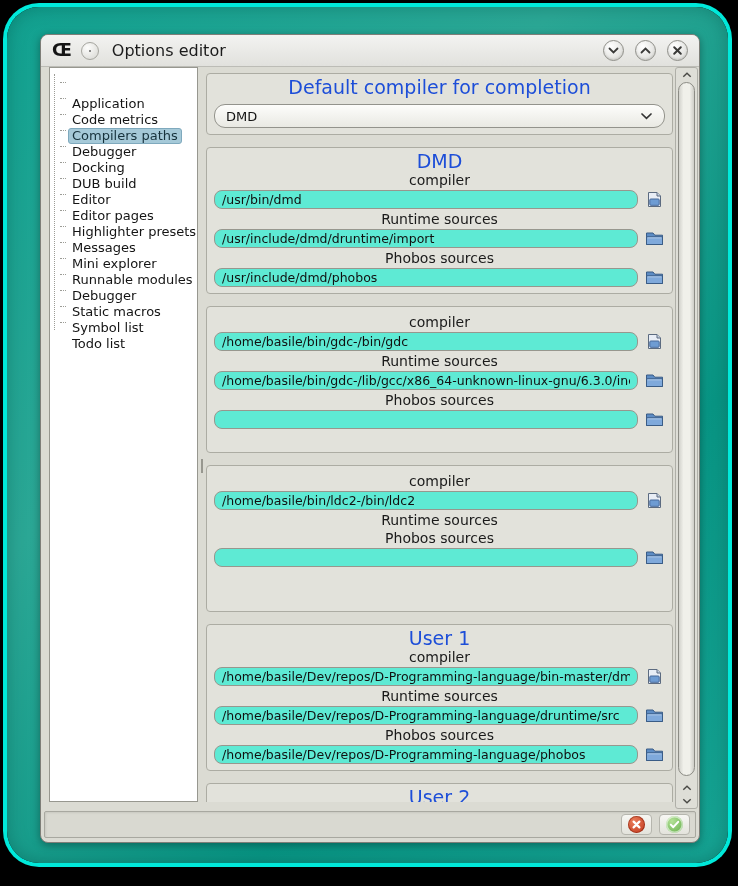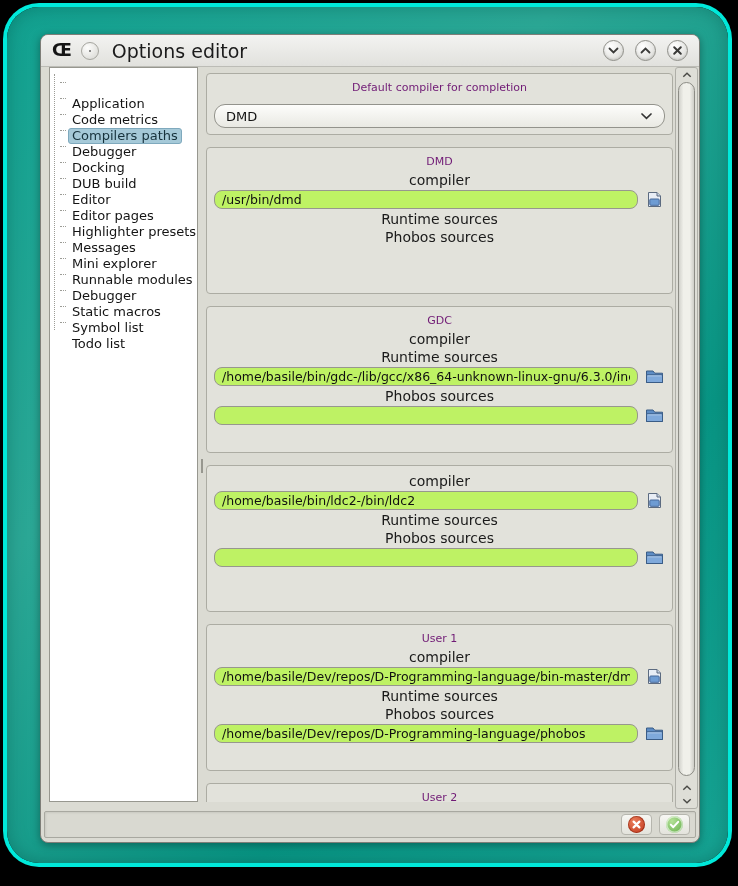--- a/index.html
+++ b/index.html
@@ -28,21 +28,21 @@
     border-bottom:1px solid #bcbcb6;
     display:flex;align-items:center;padding:0 11px;box-sizing:border-box;
   }
   .logo{font-weight:bold;font-size:17px;color:#141414;margin-right:9px;line-height:1;}
   .menu-btn{
     width:18px;height:18px;border-radius:50%;flex:none;
     background:radial-gradient(circle at 35% 30%,#fdfdfc,#d6d6d1);
     border:1px solid #a6a6a0;margin-right:13px;position:relative;padding:0;
   }
   .menu-btn::after{content:"";position:absolute;left:7px;top:7px;width:2px;height:2px;border-radius:50%;background:#666;}
-  .title{font-size:19px;color:#1b1b1b;}
+  .title{font-size:16px;color:#1b1b1b;}
   .tb-buttons{margin-left:auto;display:flex;gap:11px;}
   .circle-btn{
     width:21px;height:21px;border-radius:50%;box-sizing:border-box;padding:0;
     background:radial-gradient(circle at 35% 30%,#ffffff,#d7d7d2);
     border:1px solid #8f8f89;
     display:flex;align-items:center;justify-content:center;
     box-shadow:inset 0 -1px 2px rgba(0,0,0,.12);
   }
   
   .sidebar{
@@ -59,26 +59,26 @@
   .splitter{position:absolute;left:157px;top:32px;width:8px;height:735px;cursor:col-resize;}
   .splitter::after{content:"";position:absolute;left:3px;top:392px;width:2px;height:14px;background:#97978f;}
   
   .viewport{position:absolute;left:165px;top:32px;width:467px;height:735px;overflow:hidden;box-sizing:border-box;}
   .viewport-inner{padding-top:6px;}
   .group{
     box-sizing:border-box;height:147px;margin-bottom:12px;overflow:hidden;
     background:#E2E2DB;border:1px solid #ACACA3;border-radius:4px;padding:5px 7px;
   }
   .group.default{height:62px;}
-  .group-title{text-align:center;font-size:11px;color:#701a75;line-height:17px;height:17px;}
+  .group-title{text-align:center;font-size:19px;color:#1d4ed8;line-height:17px;height:17px;}
   .field-label{text-align:center;font-size:14px;color:#1a1a1a;line-height:15px;margin:3px 0 2px 0;}
   .input-row{display:flex;align-items:center;gap:6px;height:19px;}
   .path-input{
     flex:1;height:19px;box-sizing:border-box;border:1px solid #97978e;border-radius:8px;
-    background:#bef264;font-family:inherit;font-size:12.5px;color:#111;padding:0 7px;outline:none;
+    background:#5eead4;font-family:inherit;font-size:12.5px;color:#111;padding:0 7px;outline:none;
   }
   .icon-btn{flex:none;width:21px;height:19px;border:0;background:transparent;padding:0;display:flex;align-items:center;justify-content:center;}
   .combo{
     height:24px;box-sizing:border-box;margin-top:8px;
     border:1px solid #93938c;border-radius:11px;
     background:linear-gradient(#fdfdfb,#e9e9e3);
     display:flex;align-items:center;padding:0 11px;font-size:13px;color:#111;cursor:default;
   }
   .combo .chev{margin-left:auto;display:flex;}
   
@@ -225,100 +225,147 @@
             <span style="display:flex">
               <svg width="19" height="19" viewBox="0 0 19 19">
                   <path d="M3.5 2.5 H12 L15.5 6 V16.5 H3.5 Z" fill="#E8EDF5" stroke="#5C6B80"></path>
                   <path d="M12 2.5 V6 H15.5" fill="#C7D3E4" stroke="#5C6B80"></path>
                   <rect x="4.8" y="9" width="9.4" height="6.3" rx="1" fill="#6E9CD3" stroke="#46699A"></rect>
                 </svg>
             </span>
           </button>
         </div>
         <div class="field-label">Runtime sources</div>
+        <div class="input-row">
+          <input class="path-input" value="/usr/include/dmd/druntime/import" style="">
+          <button class="icon-btn">
+            <span style="display:flex">
+              <svg width="19" height="17" viewBox="0 0 19 17">
+                  <path d="M1.5 3 H8 L9.8 5.2 H17.5 V14.5 H1.5 Z" fill="#5D8CC4" stroke="#3A5C86"></path>
+                  <path d="M1.5 6.8 H17.5 V14.5 H1.5 Z" fill="#7FA9DB" stroke="#3A5C86"></path>
+                  <path d="M2.5 7.9 H16.5" stroke="#AEC9E9" fill="none"></path>
+                </svg>
+            </span>
+          </button>
+        </div>
         <div class="field-label">Phobos sources</div>
-      </section>
-
-      <section class="group">
-        <div class="group-title">GDC</div>
-        <div class="field-label">compiler</div>
-        <div class="field-label">Runtime sources</div>
-        <div class="input-row">
-          <input class="path-input" value="/home/basile/bin/gdc-/lib/gcc/x86_64-unknown-linux-gnu/6.3.0/includ" style="">
-          <button class="icon-btn">
-            <span style="display:flex">
-              <svg width="19" height="17" viewBox="0 0 19 17">
-                  <path d="M1.5 3 H8 L9.8 5.2 H17.5 V14.5 H1.5 Z" fill="#5D8CC4" stroke="#3A5C86"></path>
-                  <path d="M1.5 6.8 H17.5 V14.5 H1.5 Z" fill="#7FA9DB" stroke="#3A5C86"></path>
-                  <path d="M2.5 7.9 H16.5" stroke="#AEC9E9" fill="none"></path>
-                </svg>
-            </span>
-          </button>
-        </div>
-        <div class="field-label">Phobos sources</div>
-        <div class="input-row">
-          <input class="path-input" value="" style="">
+        <div class="input-row">
+          <input class="path-input" value="/usr/include/dmd/phobos" style="">
           <button class="icon-btn">
             <span style="display:flex">
               <svg width="19" height="17" viewBox="0 0 19 17">
                   <path d="M1.5 3 H8 L9.8 5.2 H17.5 V14.5 H1.5 Z" fill="#5D8CC4" stroke="#3A5C86"></path>
                   <path d="M1.5 6.8 H17.5 V14.5 H1.5 Z" fill="#7FA9DB" stroke="#3A5C86"></path>
                   <path d="M2.5 7.9 H16.5" stroke="#AEC9E9" fill="none"></path>
                 </svg>
             </span>
           </button>
         </div>
       </section>
 
       <section class="group">
         <div class="field-label">compiler</div>
         <div class="input-row">
-          <input class="path-input" value="/home/basile/bin/ldc2-/bin/ldc2" style="">
+          <input class="path-input" value="/home/basile/bin/gdc-/bin/gdc" style="">
           <button class="icon-btn">
             <span style="display:flex">
               <svg width="19" height="19" viewBox="0 0 19 19">
                   <path d="M3.5 2.5 H12 L15.5 6 V16.5 H3.5 Z" fill="#E8EDF5" stroke="#5C6B80"></path>
                   <path d="M12 2.5 V6 H15.5" fill="#C7D3E4" stroke="#5C6B80"></path>
                   <rect x="4.8" y="9" width="9.4" height="6.3" rx="1" fill="#6E9CD3" stroke="#46699A"></rect>
                 </svg>
             </span>
           </button>
         </div>
         <div class="field-label">Runtime sources</div>
+        <div class="input-row">
+          <input class="path-input" value="/home/basile/bin/gdc-/lib/gcc/x86_64-unknown-linux-gnu/6.3.0/includ" style="">
+          <button class="icon-btn">
+            <span style="display:flex">
+              <svg width="19" height="17" viewBox="0 0 19 17">
+                  <path d="M1.5 3 H8 L9.8 5.2 H17.5 V14.5 H1.5 Z" fill="#5D8CC4" stroke="#3A5C86"></path>
+                  <path d="M1.5 6.8 H17.5 V14.5 H1.5 Z" fill="#7FA9DB" stroke="#3A5C86"></path>
+                  <path d="M2.5 7.9 H16.5" stroke="#AEC9E9" fill="none"></path>
+                </svg>
+            </span>
+          </button>
+        </div>
         <div class="field-label">Phobos sources</div>
         <div class="input-row">
           <input class="path-input" value="" style="">
           <button class="icon-btn">
             <span style="display:flex">
               <svg width="19" height="17" viewBox="0 0 19 17">
                   <path d="M1.5 3 H8 L9.8 5.2 H17.5 V14.5 H1.5 Z" fill="#5D8CC4" stroke="#3A5C86"></path>
                   <path d="M1.5 6.8 H17.5 V14.5 H1.5 Z" fill="#7FA9DB" stroke="#3A5C86"></path>
                   <path d="M2.5 7.9 H16.5" stroke="#AEC9E9" fill="none"></path>
                 </svg>
             </span>
           </button>
         </div>
       </section>
 
       <section class="group">
-        <div class="group-title">User 1</div>
         <div class="field-label">compiler</div>
         <div class="input-row">
-          <input class="path-input" value="/home/basile/Dev/repos/D-Programming-language/bin-master/dmd" style="">
+          <input class="path-input" value="/home/basile/bin/ldc2-/bin/ldc2" style="">
           <button class="icon-btn">
             <span style="display:flex">
               <svg width="19" height="19" viewBox="0 0 19 19">
                   <path d="M3.5 2.5 H12 L15.5 6 V16.5 H3.5 Z" fill="#E8EDF5" stroke="#5C6B80"></path>
                   <path d="M12 2.5 V6 H15.5" fill="#C7D3E4" stroke="#5C6B80"></path>
                   <rect x="4.8" y="9" width="9.4" height="6.3" rx="1" fill="#6E9CD3" stroke="#46699A"></rect>
                 </svg>
             </span>
           </button>
         </div>
         <div class="field-label">Runtime sources</div>
+        <div class="field-label">Phobos sources</div>
+        <div class="input-row">
+          <input class="path-input" value="" style="">
+          <button class="icon-btn">
+            <span style="display:flex">
+              <svg width="19" height="17" viewBox="0 0 19 17">
+                  <path d="M1.5 3 H8 L9.8 5.2 H17.5 V14.5 H1.5 Z" fill="#5D8CC4" stroke="#3A5C86"></path>
+                  <path d="M1.5 6.8 H17.5 V14.5 H1.5 Z" fill="#7FA9DB" stroke="#3A5C86"></path>
+                  <path d="M2.5 7.9 H16.5" stroke="#AEC9E9" fill="none"></path>
+                </svg>
+            </span>
+          </button>
+        </div>
+      </section>
+
+      <section class="group">
+        <div class="group-title">User 1</div>
+        <div class="field-label">compiler</div>
+        <div class="input-row">
+          <input class="path-input" value="/home/basile/Dev/repos/D-Programming-language/bin-master/dmd" style="">
+          <button class="icon-btn">
+            <span style="display:flex">
+              <svg width="19" height="19" viewBox="0 0 19 19">
+                  <path d="M3.5 2.5 H12 L15.5 6 V16.5 H3.5 Z" fill="#E8EDF5" stroke="#5C6B80"></path>
+                  <path d="M12 2.5 V6 H15.5" fill="#C7D3E4" stroke="#5C6B80"></path>
+                  <rect x="4.8" y="9" width="9.4" height="6.3" rx="1" fill="#6E9CD3" stroke="#46699A"></rect>
+                </svg>
+            </span>
+          </button>
+        </div>
+        <div class="field-label">Runtime sources</div>
+        <div class="input-row">
+          <input class="path-input" value="/home/basile/Dev/repos/D-Programming-language/druntime/src" style="">
+          <button class="icon-btn">
+            <span style="display:flex">
+              <svg width="19" height="17" viewBox="0 0 19 17">
+                  <path d="M1.5 3 H8 L9.8 5.2 H17.5 V14.5 H1.5 Z" fill="#5D8CC4" stroke="#3A5C86"></path>
+                  <path d="M1.5 6.8 H17.5 V14.5 H1.5 Z" fill="#7FA9DB" stroke="#3A5C86"></path>
+                  <path d="M2.5 7.9 H16.5" stroke="#AEC9E9" fill="none"></path>
+                </svg>
+            </span>
+          </button>
+        </div>
         <div class="field-label">Phobos sources</div>
         <div class="input-row">
           <input class="path-input" value="/home/basile/Dev/repos/D-Programming-language/phobos" style="">
           <button class="icon-btn">
             <span style="display:flex">
               <svg width="19" height="17" viewBox="0 0 19 17">
                   <path d="M1.5 3 H8 L9.8 5.2 H17.5 V14.5 H1.5 Z" fill="#5D8CC4" stroke="#3A5C86"></path>
                   <path d="M1.5 6.8 H17.5 V14.5 H1.5 Z" fill="#7FA9DB" stroke="#3A5C86"></path>
                   <path d="M2.5 7.9 H16.5" stroke="#AEC9E9" fill="none"></path>
                 </svg>

